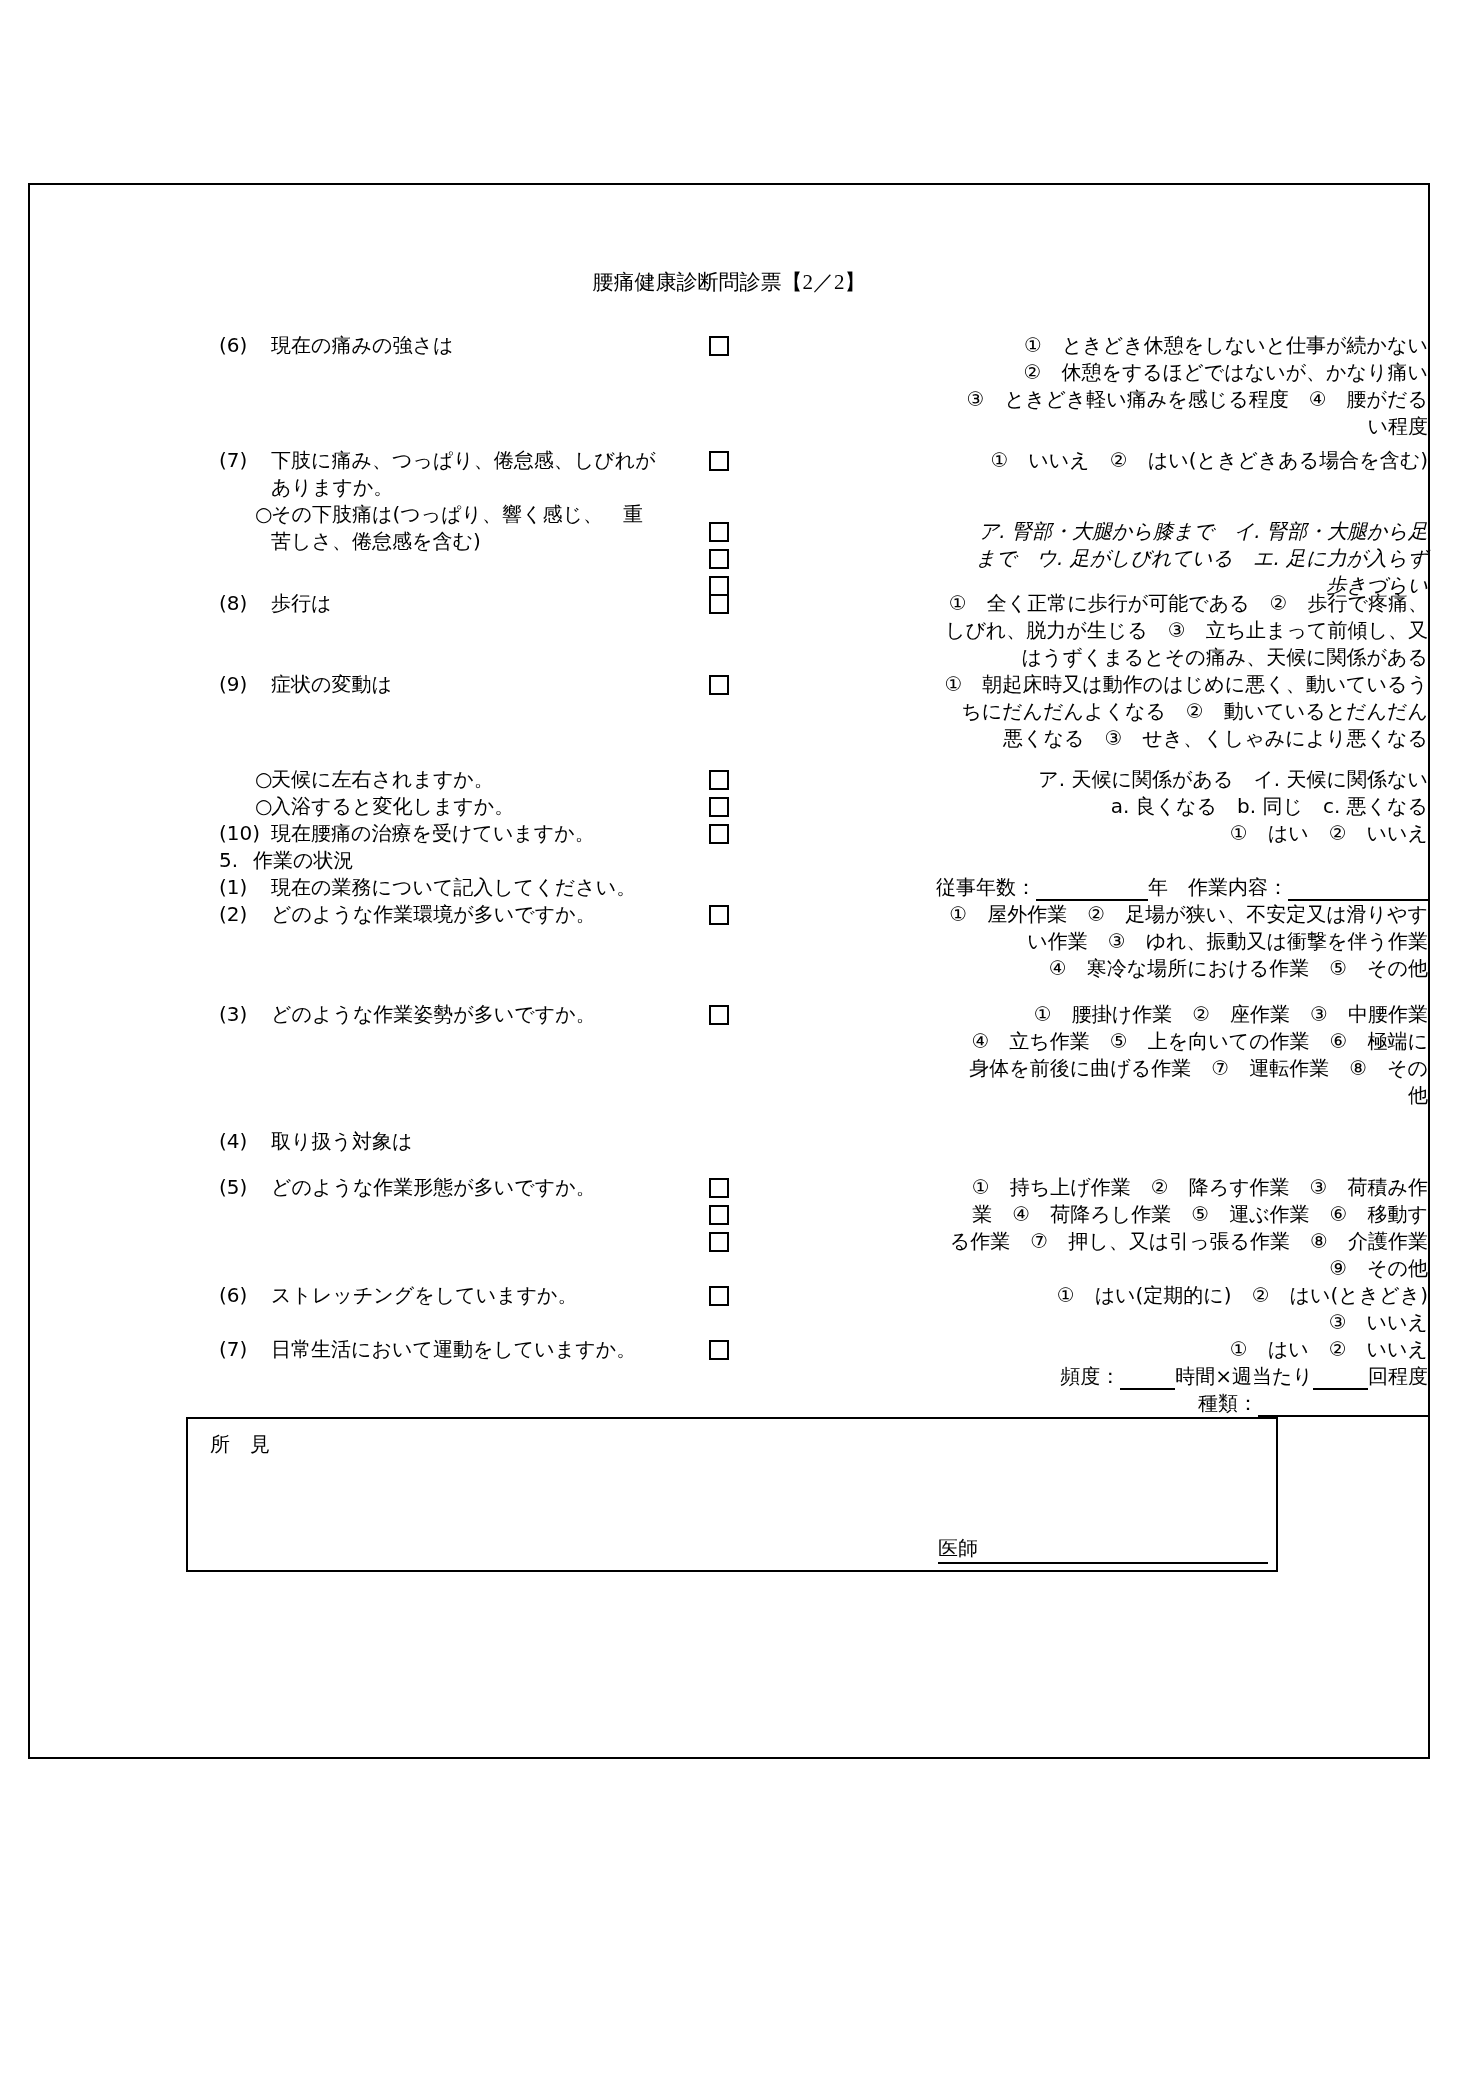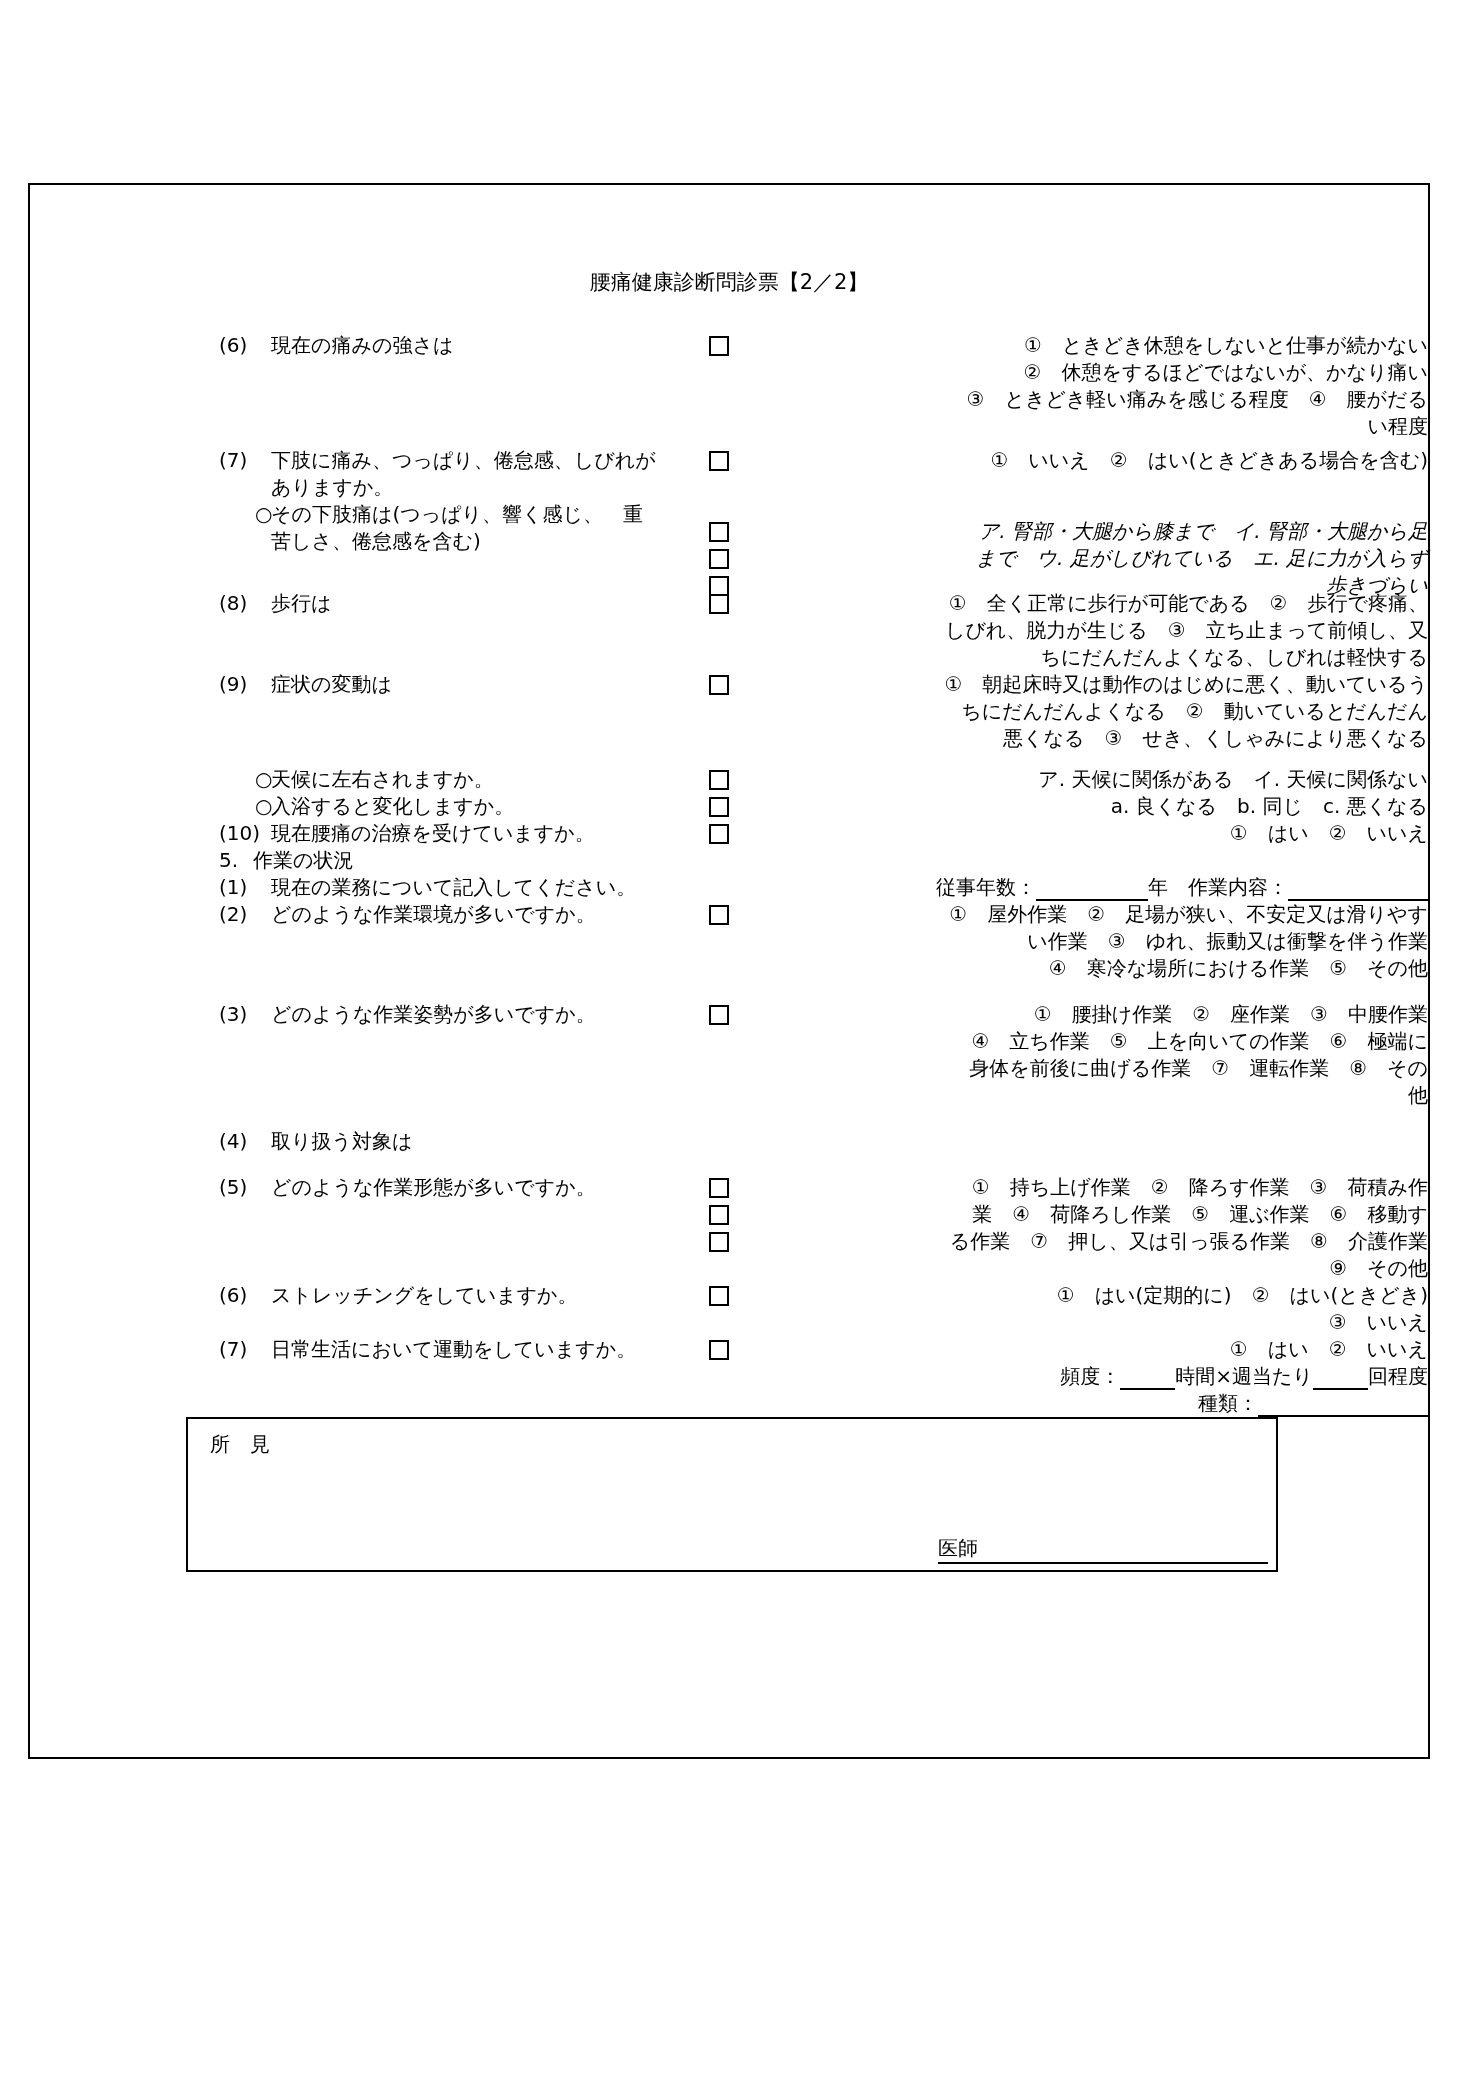--- a/index.html
+++ b/index.html
@@ -23,20 +23,21 @@
     border: 2px solid #000;
     box-sizing: border-box;
     background: #fff;
   }
   .title {
     margin-top: 84px;
     text-align: center;
     font-size: 21px;
     line-height: 27px;
     white-space: nowrap;
+    font-family: Liberation Serif, serif;
   }
   .form {
     margin-top: 36px;
     font-size: 20px;
     line-height: 27px;
   }
   .row { display: flex; align-items: flex-start; }
   .qcell {
     width: 672px;
     flex: none;
@@ -189,21 +190,21 @@
               <span class="cbbox"></span>
             </span>
             <div class="otext">①　全く正常に歩行が可能である　②　歩行で疼痛、</div>
           </div>
           <div class="oline">
             <span class="cbcol"></span>
             <div class="otext">しびれ、脱力が生じる　③　立ち止まって前傾し、又</div>
           </div>
           <div class="oline">
             <span class="cbcol"></span>
-            <div class="otext">ちにだんだんよくなる、しびれは軽快する</div>
+            <div class="otext">はうずくまるとその痛み、天候に関係がある</div>
           </div>
         </div>
       </div>
       <div class="row">
         <div class="qcell q-num">
           <span class="qid">(9)</span>
           <div class="qtext">
             <div>症状の変動は</div>
           </div>
         </div>

